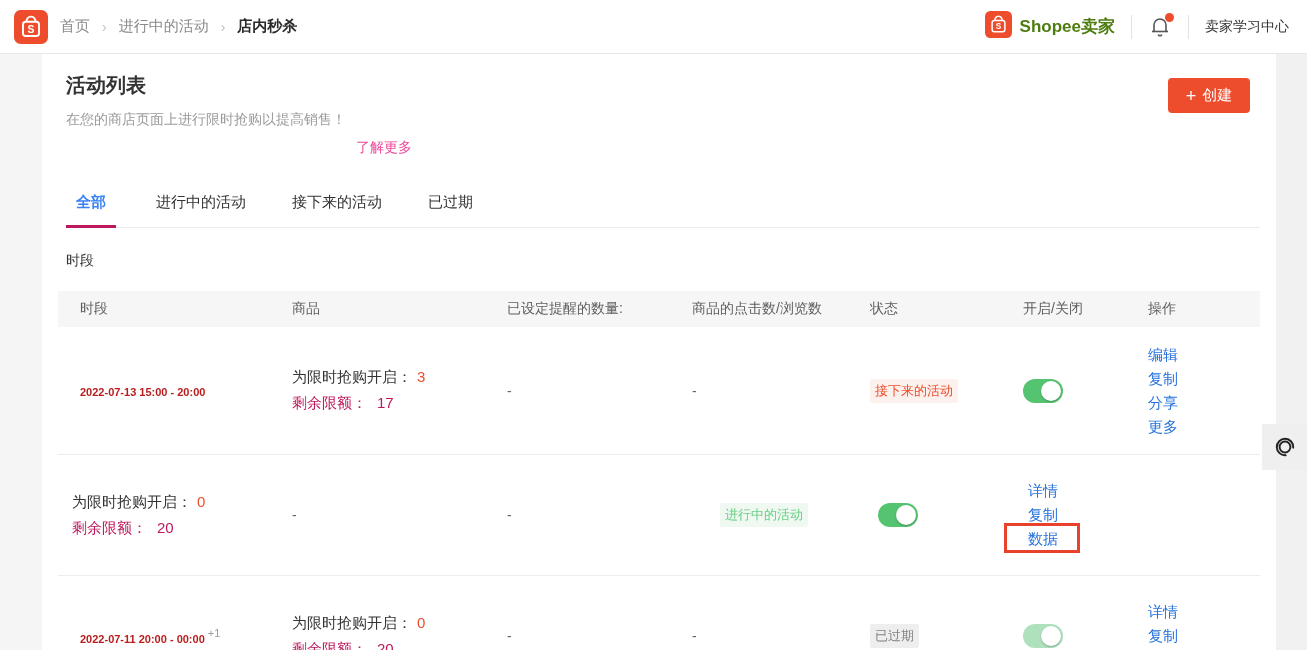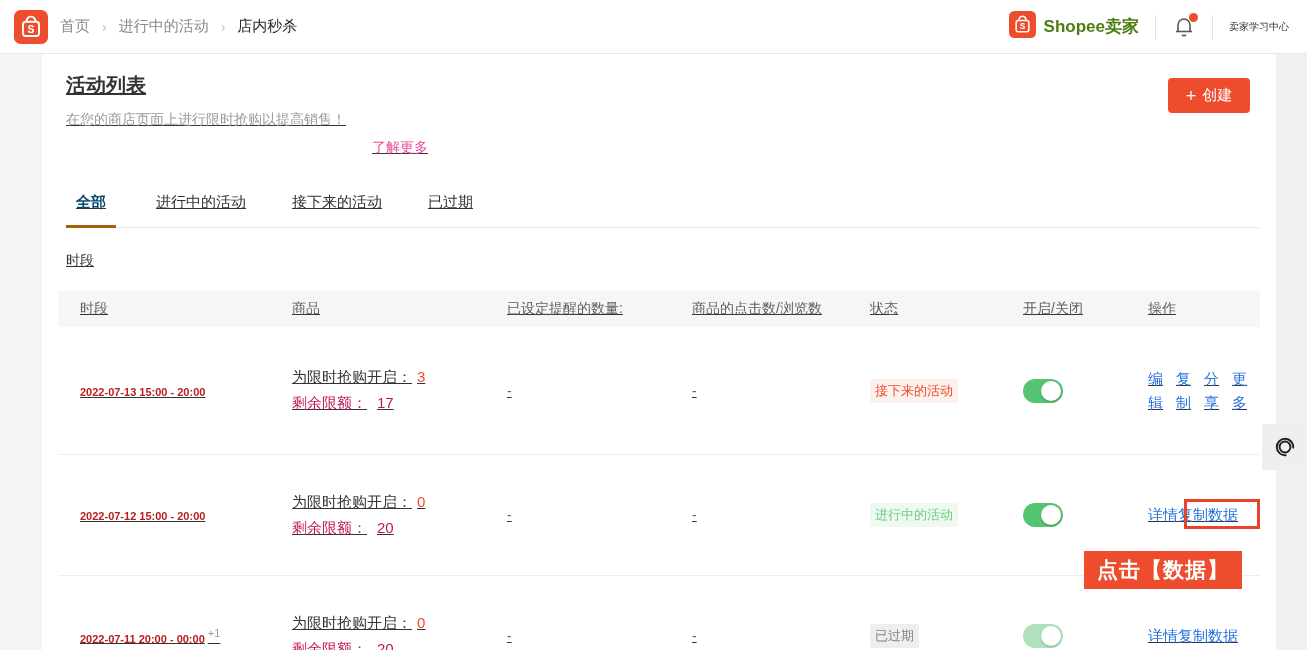--- a/index.html
+++ b/index.html
@@ -17,52 +17,52 @@
   .topbar {
     position: absolute; top: 0; left: 0; width: 100%; height: 54px;
     background: #fff; border-bottom: 1px solid #e8e8e8;
     display: flex; align-items: center; justify-content: space-between;
     padding: 0 18px 0 14px; z-index: 5;
   }
   .crumbs { display: flex; align-items: center; gap: 12px; font-size: 15px; }
   .logo-box { width: 34px; height: 34px; display: block; cursor: pointer; }
   .crumb { color: #8a8a8a; cursor: pointer; }
   .crumb-sep { color: #c0c0c0; font-size: 14px; }
-  .crumb.current { color: #2b2b2b; font-weight: 400; }
+  .crumb.current { color: #2b2b2b; font-weight: 700; }
   .topbar-right { display: flex; align-items: center; gap: 16px; }
   .brandline { display: flex; align-items: center; gap: 8px; cursor: pointer; }
   .brand-name { font-size: 17px; font-weight: bold; color: #4d7c0f; }
   .vdiv { width: 1px; height: 24px; background: #e2e2e2; }
   .bell-wrap { position: relative; width: 24px; height: 26px; cursor: pointer; }
   .bell-dot { position: absolute; top: -1px; right: -2px; width: 9px; height: 9px; border-radius: 50%; background: #ee4d2d; }
-  .learn-link { font-size: 10px; color: #333; cursor: pointer; }
+  .learn-link { font-size: 14px; color: #333; cursor: pointer; }
 
   
   .right-strip { position: absolute; top: 54px; right: 0; width: 31px; bottom: 0; background: #f1f1f1; z-index: 2; }
 
   
   .card {
     position: absolute; top: 54px; left: 42px; width: 1234px; bottom: 0;
-    background: #fff; padding: 18px 16px 0 16px; overflow: hidden; z-index: 3; text-decoration: underline;
+    background: #fff; padding: 18px 16px 0 16px; overflow: hidden; z-index: 3;
   }
   .page-title { font-size: 20px; font-weight: 600; color: #333; margin-left: 8px; }
   .create-btn {
     position: absolute; top: 24px; right: 26px; width: 82px; height: 35px;
     background: #ee4d2d; color: #fff; border: none; border-radius: 4px;
     font-size: 15px; display: flex; align-items: center; justify-content: center; gap: 6px;
     cursor: pointer; font-family: inherit;
   }
   .create-plus { font-size: 18px; font-weight: 400; line-height: 1; }
-  .subtitle-row { margin: 12px 0 0 8px; font-size: 14px; color: #9b9b9b; display: flex; gap: 26px; }
+  .subtitle-row { margin: 12px 0 0 8px; font-size: 14px; color: #9b9b9b; display: flex; gap: 10px; }
   .learn-more { color: #ec4899; cursor: pointer; margin-top: 28px; }
 
   
   .tabs { display: flex; gap: 34px; margin: 36px 0 0 8px; border-bottom: 1px solid #ebebeb; }
   .tab { font-size: 15px; color: #333; padding: 0 6px 13px 6px; cursor: pointer; }
-  .tab.active { color: #0c4a6e; font-weight: bold; border-bottom: 3px solid #a16207; margin-bottom: -1px; padding-left: 10px; padding-right: 10px; }
+  .tab.active { color: #3b82f6; font-weight: bold; border-bottom: 3px solid #be185d; margin-bottom: -1px; padding-left: 10px; padding-right: 10px; }
 
   
   .filter-row { display: flex; align-items: center; gap: 22px; margin: 24px 0 0 8px; }
   .filter-label { font-size: 14px; color: #333; }
   .date-box {
     width: 360px; height: 34px; border: 1px solid #e3e3e3; border-radius: 4px;
     display: flex; align-items: center; gap: 8px; padding: 0 10px; background: #fff;
   }
   .date-box input { border: none; outline: none; flex: 1; font-size: 14px; color: #333; font-family: inherit; background: transparent; }
   .date-box input::placeholder { color: #c3c3c3; }
@@ -87,21 +87,21 @@
   .prod-line2 { font-size: 15px; color: #be185d; margin-top: 7px; }
   .prod-line2 .val { margin-left: 10px; }
   .dash { color: #666; }
   .badge { display: inline-block; font-size: 13px; padding: 3px 5px; border-radius: 2px; white-space: nowrap; }
   .badge.upcoming { color: #ee4d2d; background: #fdf1ee; }
   .badge.ongoing { color: #6bce84; background: #eff9f1; }
   .badge.expired { color: #848484; background: #eeeeee; }
   .toggle { width: 40px; height: 24px; border-radius: 13px; background: #55c470; position: relative; cursor: pointer; }
   .toggle .knob { position: absolute; top: 2px; right: 2px; width: 20px; height: 20px; border-radius: 50%; background: #fff; box-shadow: 0 1px 2px rgba(0,0,0,.25); }
   .toggle.dim { background: #b0e1bd; }
-  .actions { display: flex; flex-direction: row; }
+  .actions { display: flex; flex-direction: column; }
   .actions a { color: #2673dd; font-size: 15px; line-height: 24px; text-decoration: none; cursor: pointer; }
   .anno-wrap { position: relative; display: inline-block; align-self: flex-start; }
   .anno-box {
     position: absolute; left: -24px; top: -4px; width: 76px; height: 30px;
     border: 3px solid #e8432a; pointer-events: none;
   }
 
   
   .callout {
     position: absolute; left: 1084px; top: 551px; width: 158px; height: 38px;
@@ -223,21 +223,20 @@
           </div>
         <div class="c7 actions">
           <a>编辑</a>
           <a>复制</a>
           <a>分享</a>
           <a>更多</a>
         </div>
       </div>
 
       <div class="trow r2">
-        <div class="c1"><span class="period">2022-07-12 15:00 - 20:00</span></div>
         <div class="c2">
           <div class="prod-line1">
             <span>为限时抢购开启：</span><span class="val">0</span>
           </div>
           <div class="prod-line2">
             <span>剩余限额：</span><span class="val">20</span>
           </div>
         </div>
         <div class="c3 dash">-</div>
         <div class="c4 dash">-</div>
@@ -279,21 +278,20 @@
           </div>
         <div class="c7 actions">
           <a>详情</a>
           <a>复制</a>
           <a>数据</a>
         </div>
       </div>
     </div>
   </div>
 
-  <div class="callout">点击【数据】</div>
 
 
   <div class="float-btn">
     <svg width="26" height="26" viewBox="0 0 24 24" fill="none" stroke="#222" stroke-width="1.8" stroke-linecap="round">
       <circle cx="12" cy="12" r="5"></circle>
       <path d="M19.6 12.6a7.6 7.6 0 1 0-7 7"></path>
     </svg>
   </div>
 
 </div>

